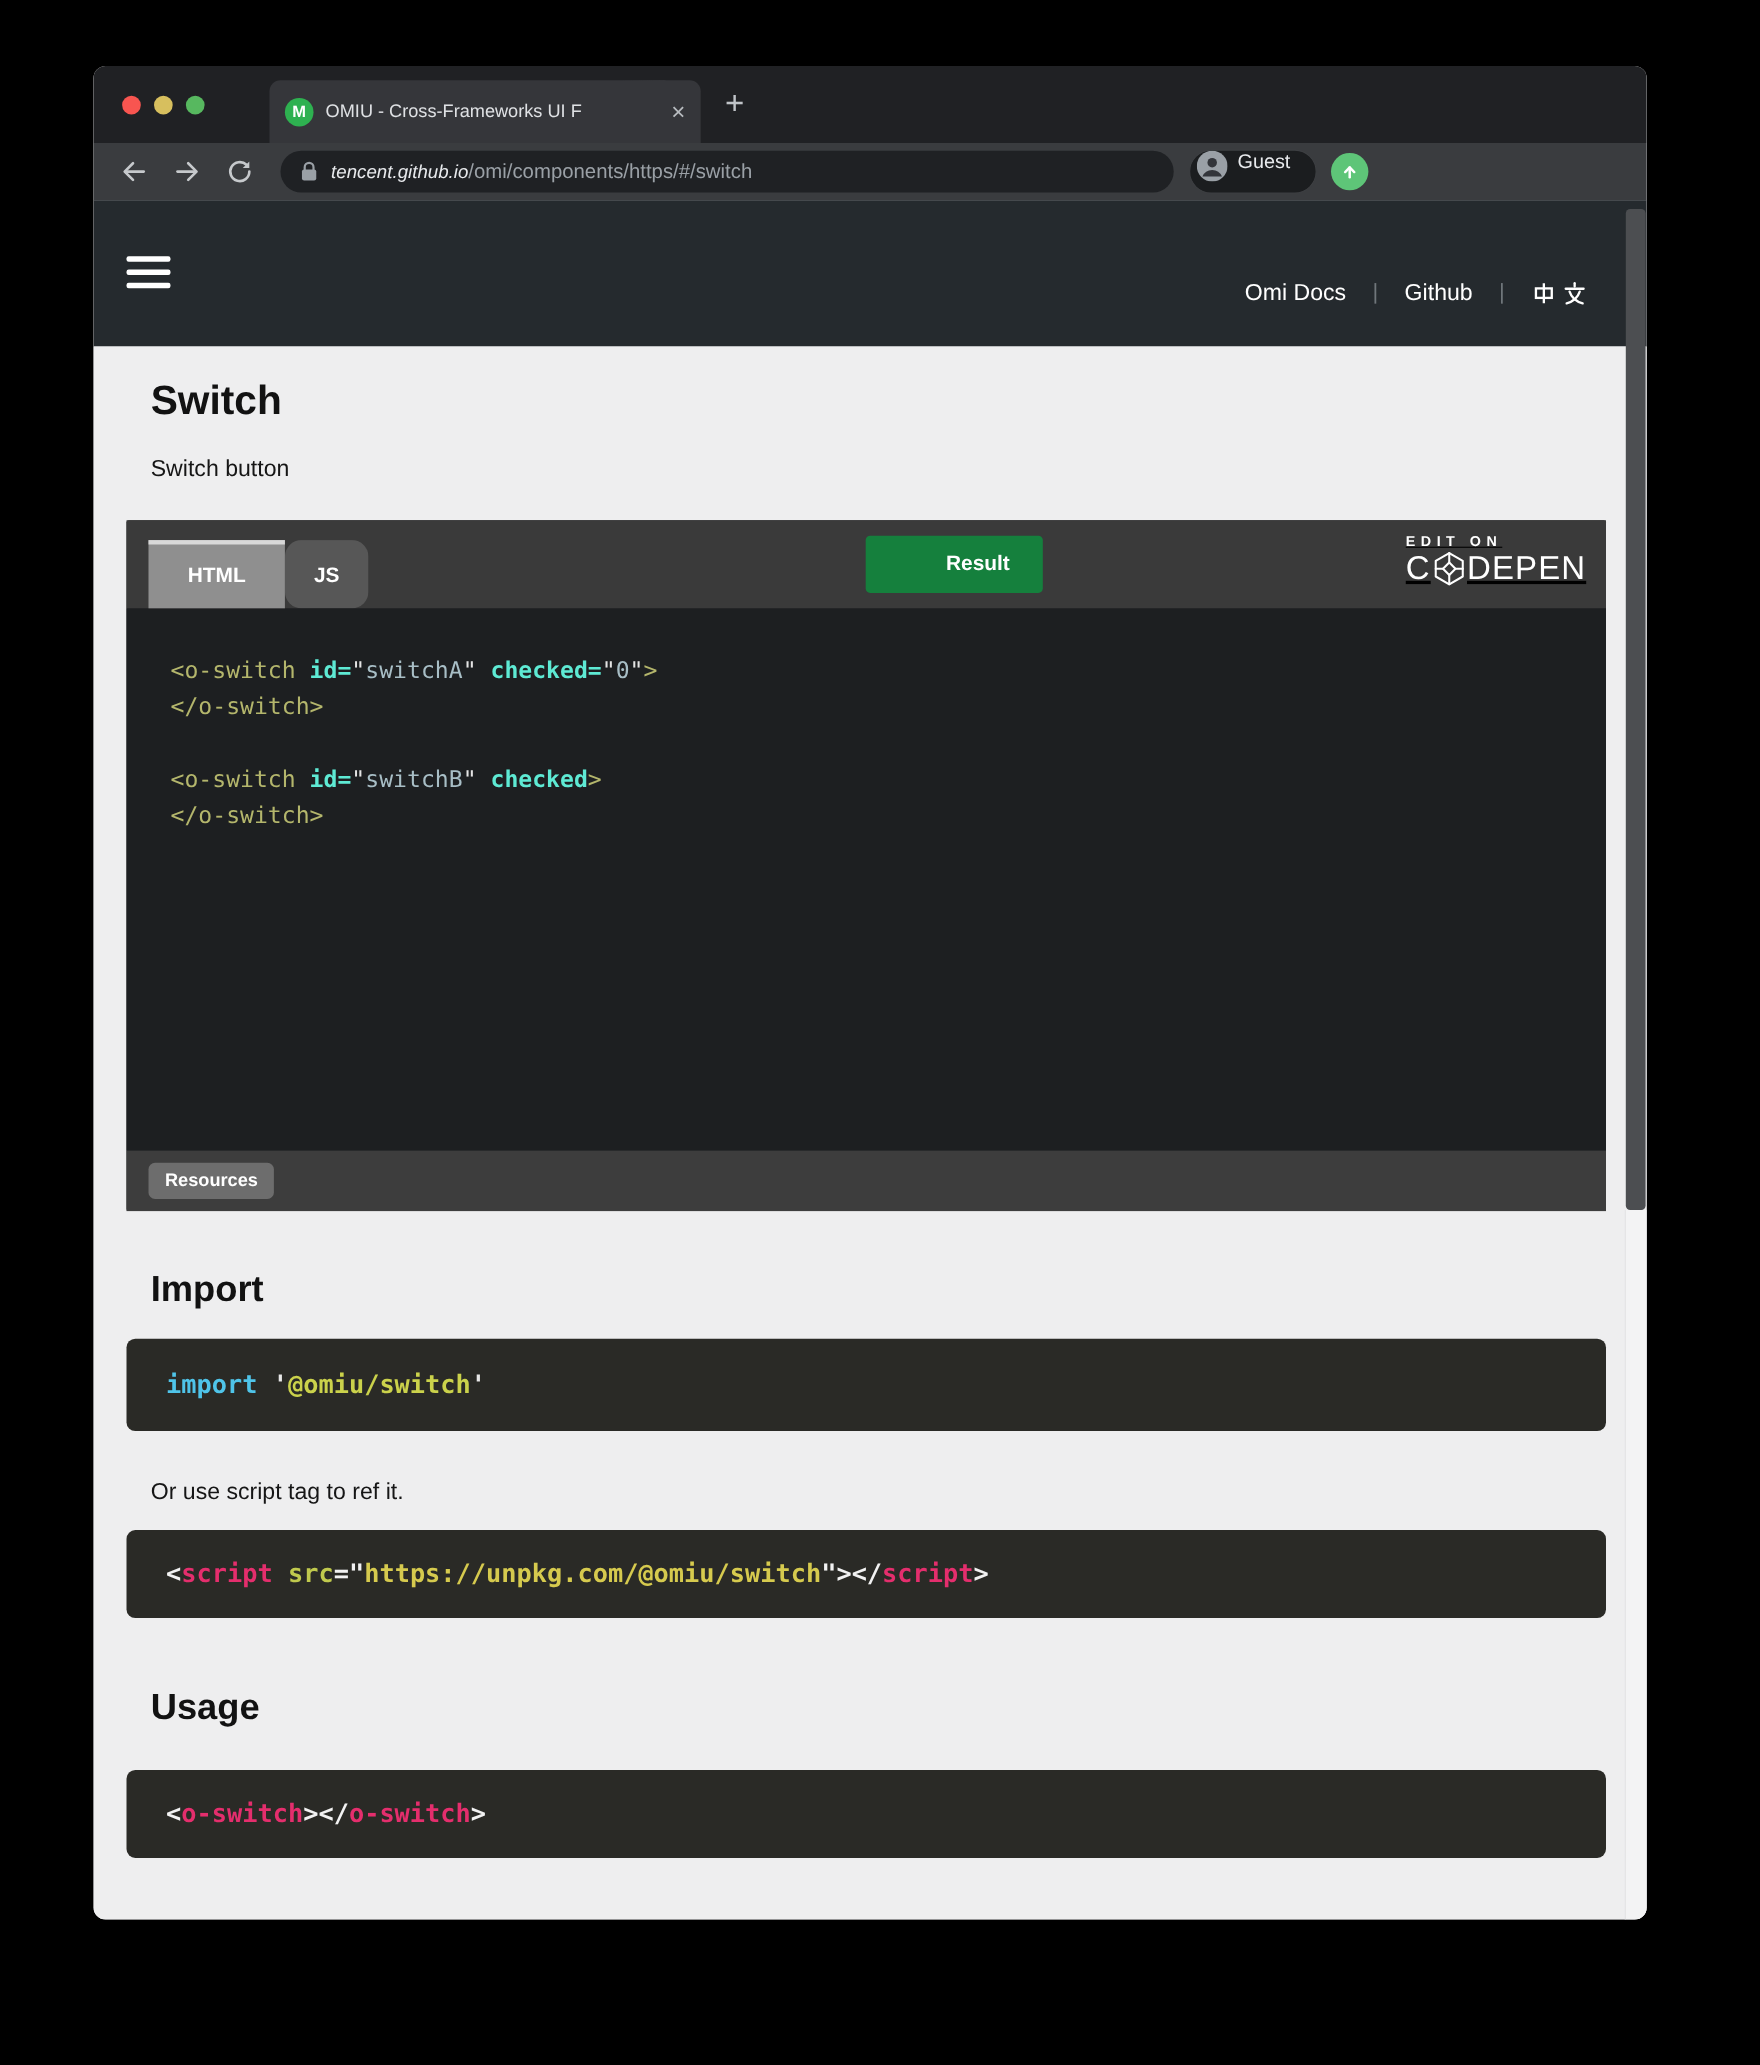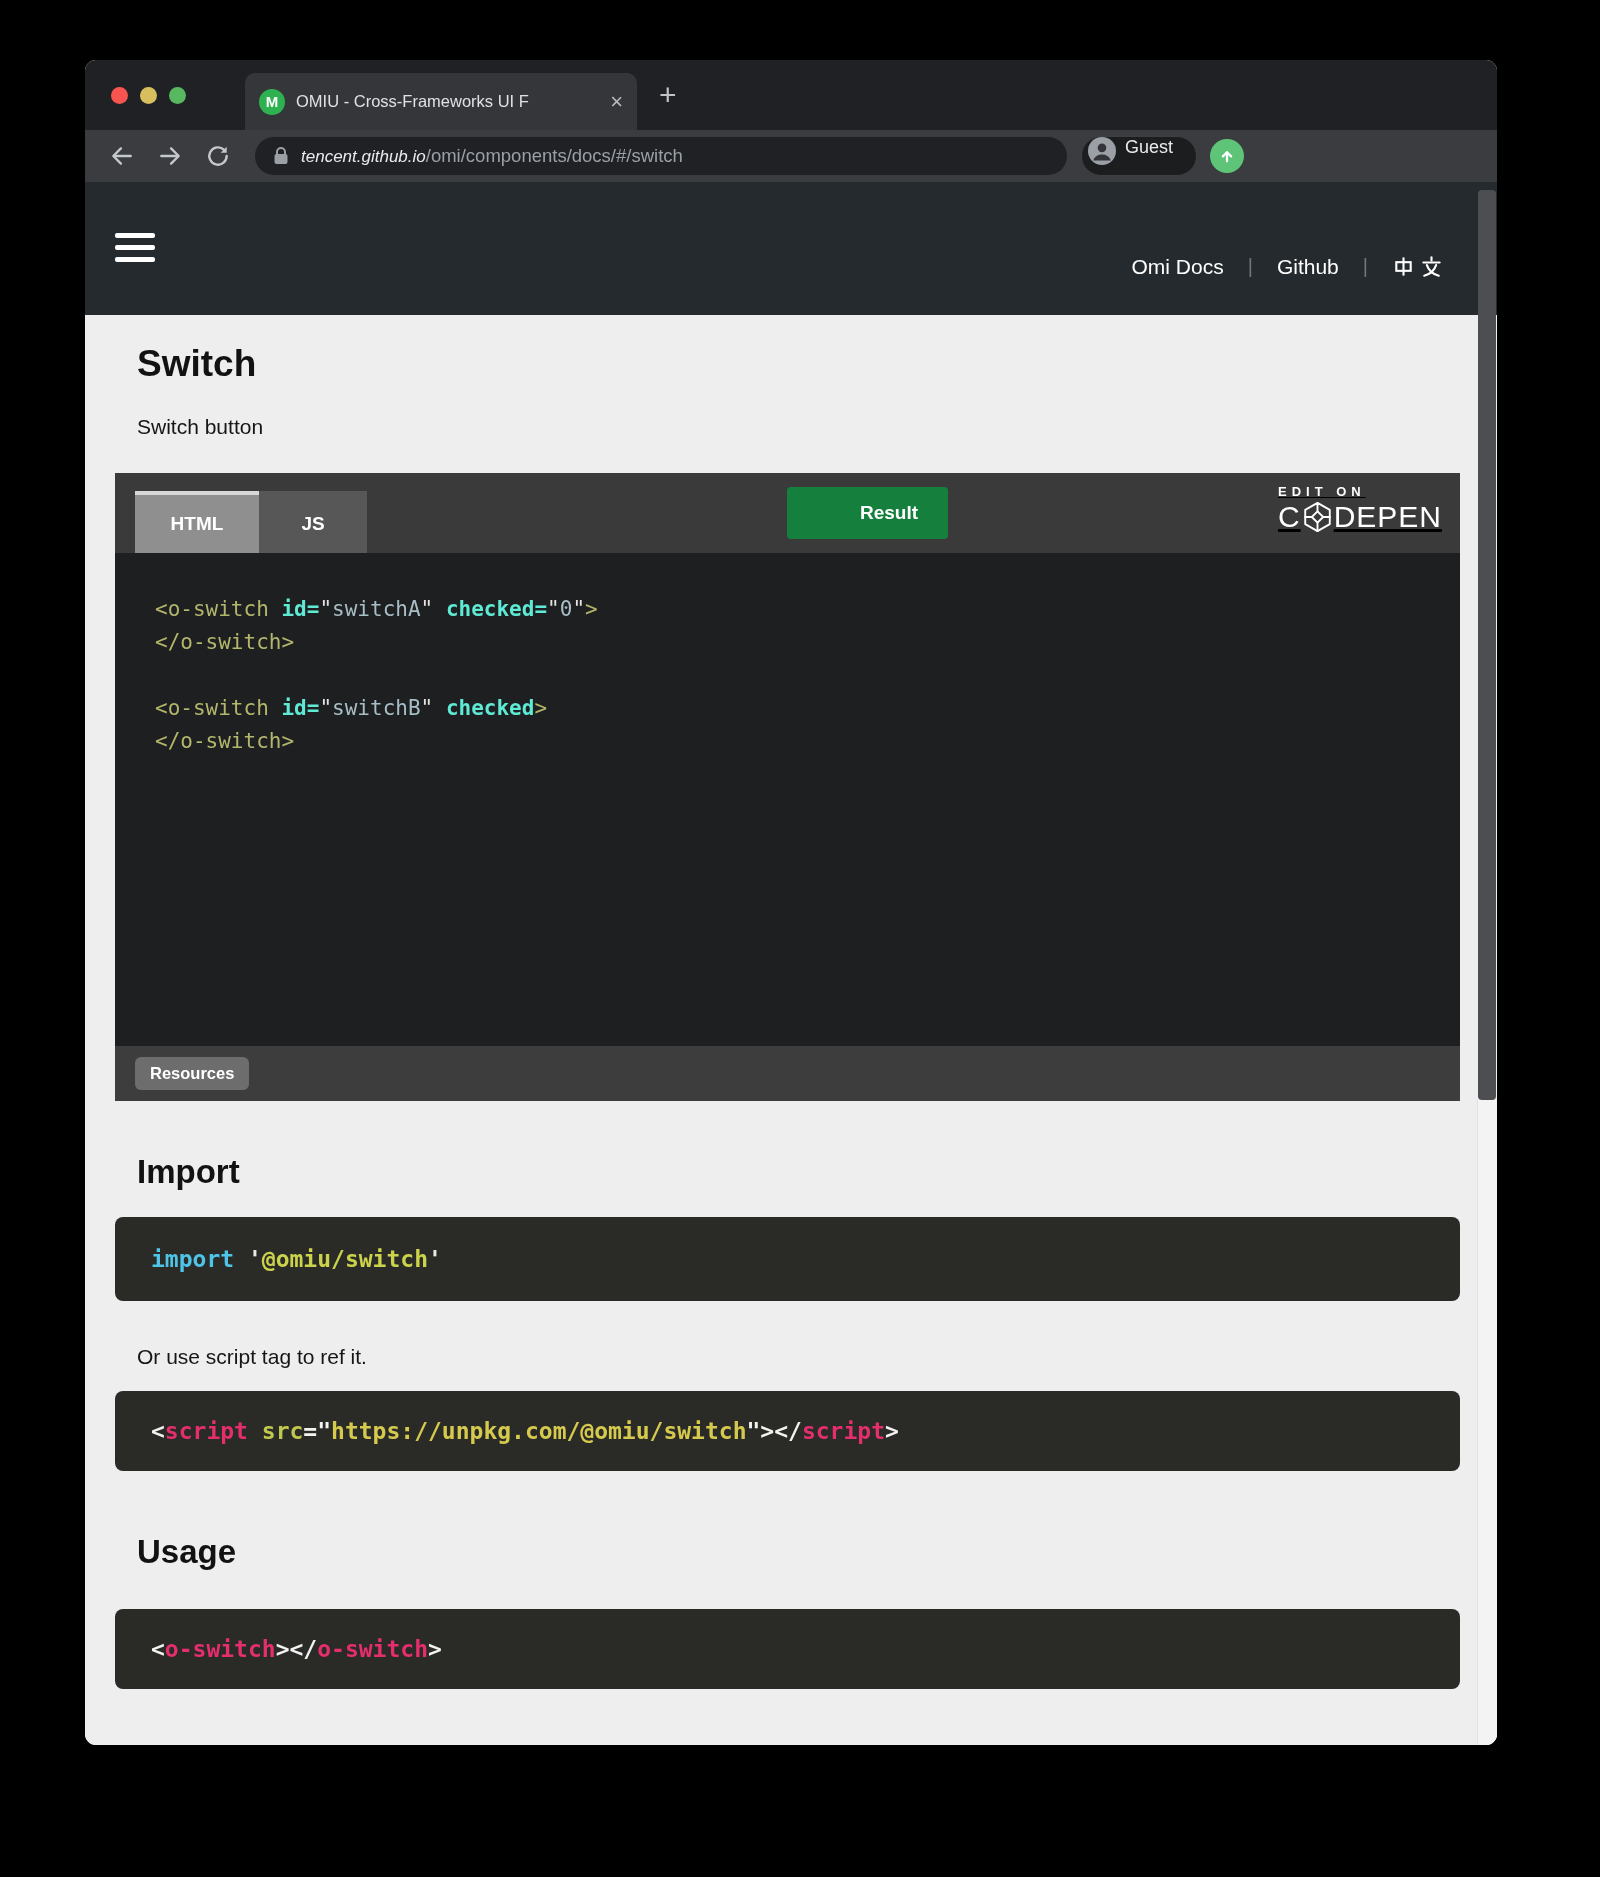--- a/index.html
+++ b/index.html
@@ -51,21 +51,21 @@
   .h2{margin:52px 0 0 52px;font-size:33px;font-weight:bold;color:#121212;}
   .h2.usage{margin-top:62px;}
   .note{margin:44px 0 0 52px;font-size:21px;color:#161616;}
   
   .pen{margin:34px 0 0 30px;width:1345px;background:#1d1f21;border-radius:2px;}
   .pen-toolbar{height:80px;background:#3a3a3a;position:relative;}
   .pen-tabs{position:absolute;left:20px;bottom:0;display:flex;text-align:center;}
   .pen-tab{height:62px;display:flex;align-items:center;justify-content:center;color:#fff;
     font-weight:bold;font-size:19px;box-sizing:border-box;cursor:pointer;}
   .pen-tab.active{width:124px;background:#8f8f8f;border-top:4px solid #d8d8d8;}
-  .pen-tab.idle{width:108px;background:#575757;border-top:4px solid transparent;}
+  .pen-tab.idle{width:76px;background:#575757;border-top:4px solid transparent;border-radius:15px;}
   .pen-result{position:absolute;left:672px;top:14px;width:118px;height:52px;background:#15803d;
     border-radius:4px;display:flex;align-items:center;justify-content:center;color:#fff;
     font-weight:bold;font-size:19px;cursor:pointer;padding-left:43px;}
   .pen-brand{position:absolute;right:18px;top:11px;cursor:pointer;text-decoration:underline;}
   .edit-on{font-size:13px;font-weight:bold;letter-spacing:5px;color:#fff;}
   .brandrow{margin-top:1px;display:flex;align-items:center;justify-content:flex-end;
     font-size:30px;color:#fff;letter-spacing:1px;}
   .brandrow svg{margin:0 1px;}
   .pen-editor{height:493px;background:#1d1f21;padding:40px 0 0 40px;box-sizing:border-box;
     font-family:"DejaVu Sans Mono",monospace;font-size:21px;line-height:33px;overflow:hidden;}
@@ -129,21 +129,21 @@
     </svg>
     <svg class="navbtn" viewBox="0 0 24 24" fill="none" stroke="#c6c9cc" stroke-width="2.2" stroke-linecap="round">
       <path d="M20 12a8 8 0 1 1-2.4-5.7"></path>
         <path d="M20 3.5V9h-5.5" fill="#c6c9cc" stroke="none"></path>
     </svg>
     <div class="urlbar">
       <svg width="16" height="20" viewBox="0 0 16 20">
         <path d="M4 9V6a4 4 0 0 1 8 0v3" stroke="#9aa0a6" stroke-width="2" fill="none"></path>
         <rect x="1.5" y="8" width="13" height="10" rx="2" fill="#9aa0a6"></rect>
       </svg>
-      <span><span class="url-host">tencent.github.io</span><span class="url-path">/omi/components/docs/#/switch</span></span>
+      <span><span class="url-host">tencent.github.io</span><span class="url-path">/omi/components/https/#/switch</span></span>
     </div>
     <div class="guest">
       <svg width="28" height="28" viewBox="0 0 24 24">
         <circle cx="12" cy="12" r="12" fill="#9aa0a6"></circle>
         <circle cx="12" cy="9.3" r="3.7" fill="#33353a"></circle>
         <path d="M4.4 20.2a8.2 8.2 0 0 1 15.2 0z" fill="#33353a"></path>
       </svg>
       <span class="guest-label">Guest</span>
     </div>
     <div class="updatebtn">

